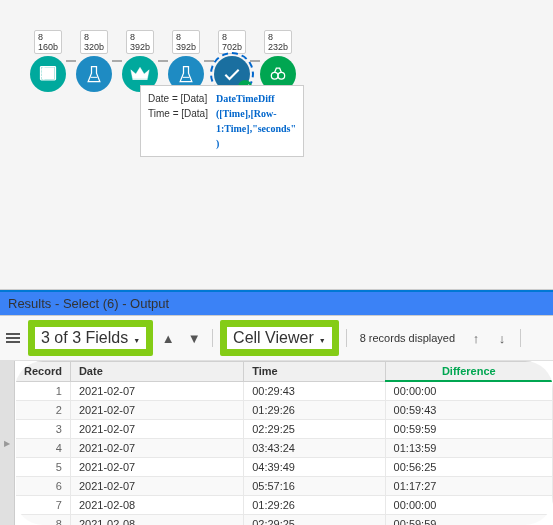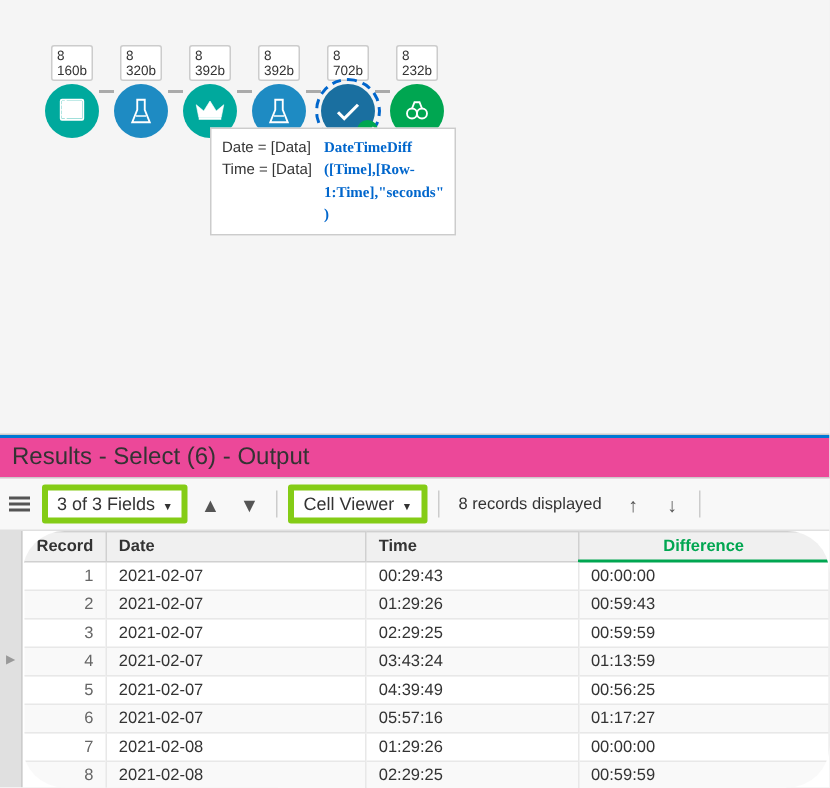--- a/index.html
+++ b/index.html
@@ -141,47 +141,47 @@
     .bottom-panel {
       background: #fff;
       width: 553px;
       height: 235px;
       border-top: 2px solid #0078d4;
       display: flex;
       flex-direction: column;
     }
 
     .panel-title-bar {
-      background: #ec4899;
+      background: #3b82f6;
       padding: 4px 8px;
-      font-size: 16px;
+      font-size: 13px;
       color: #333;
       border-bottom: 1px solid #ccc;
       display: flex;
       align-items: center;
     }
 
     .toolbar {
       display: flex;
       align-items: center;
       padding: 4px 6px;
       border-bottom: 1px solid #e0e0e0;
       gap: 4px;
       background: #f8f8f8;
     }
 
     .toolbar-btn {
       display: flex;
       gap: 3px;
       padding: 2px 6px;
       background: #fff;
-      border: 4px solid #84cc16;
+      border: 7px solid #84cc16;
       border-radius: 2px;
       cursor: pointer;
-      font-size: 12px;
+      font-size: 16px;
       color: #333;
     }
 
     .toolbar-separator {
       width: 1px;
       height: 18px;
       background: #ccc;
       margin: 0 3px;
     }
 

